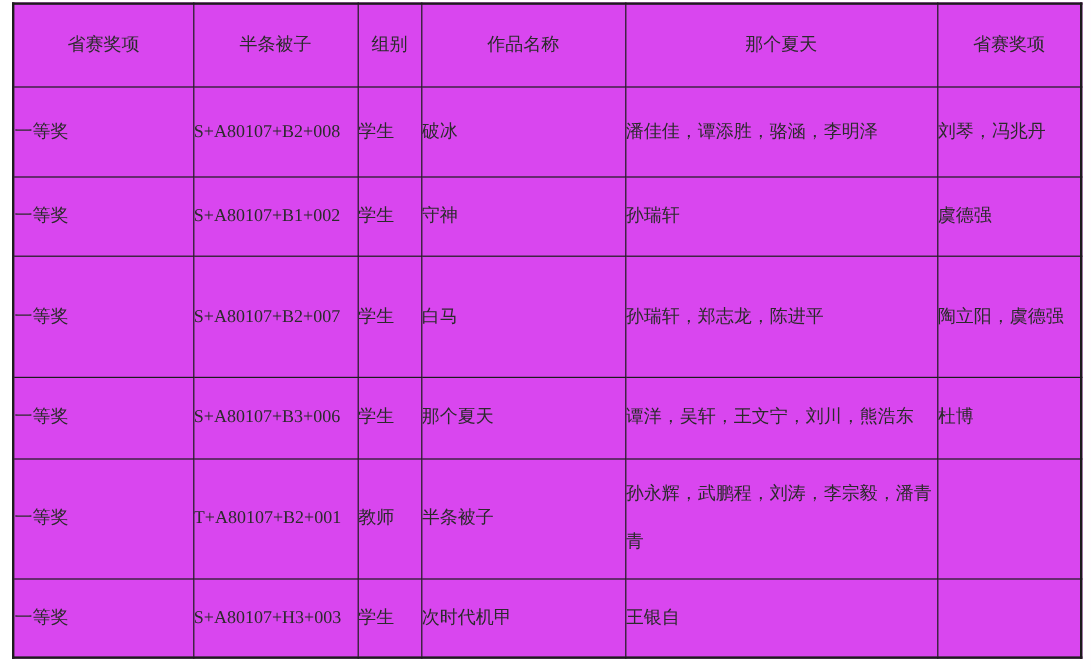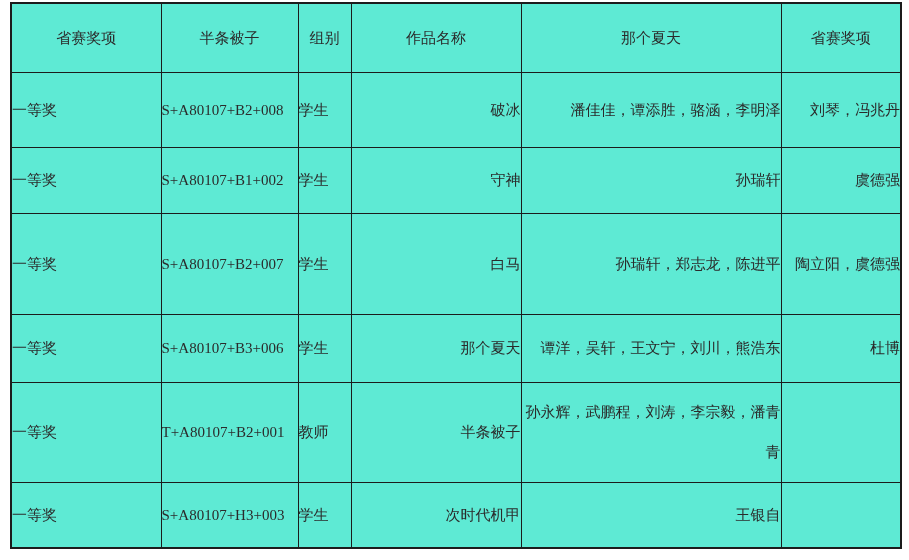--- a/index.html
+++ b/index.html
@@ -19,39 +19,39 @@
     background: #ffffff;
   }
   table.awards {
     position: absolute;
     left: 10px;
     top: 2px;
     width: 890px;
     border-collapse: collapse;
     table-layout: fixed;
     border: 2px solid #1c1c1c;
-    background: #5eead4;
+    background: #d946ef;
   }
   table.awards th,
   table.awards td {
     border: 1px solid #1c1c1c;
     font-size: 15px;
     font-weight: normal;
     vertical-align: middle;
     line-height: 40px;
     padding: 0;
     overflow: hidden;
     word-break: break-word;
   }
   table.awards th {
     text-align: center;
   }
   td.c { text-align: left; }
   td.l {
-    text-align: right;
+    text-align: left;
     padding-left: 13px;
     padding-right: 5px;
   }
   td.t {
     padding-left: 12px;
     padding-right: 10px;
   }
 </style>
 </head>
 <body>

